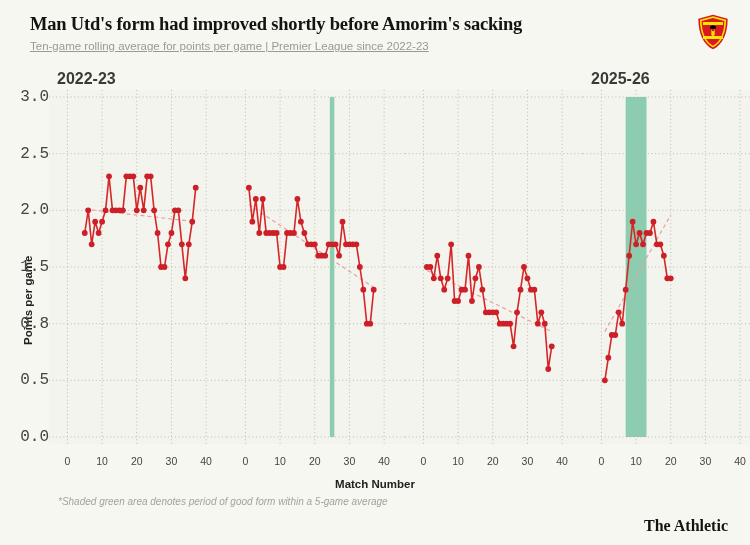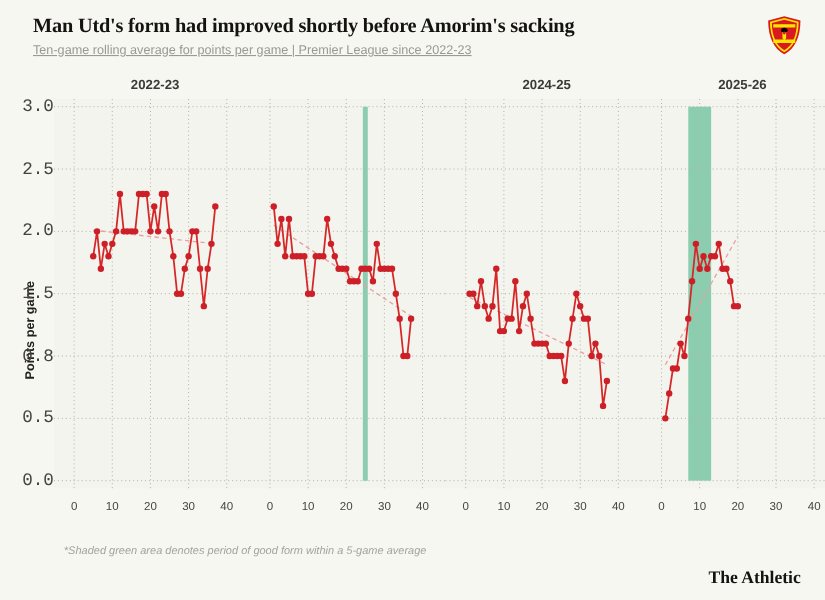--- a/index.html
+++ b/index.html
@@ -23,22 +23,22 @@
   .subtitle{
     position:absolute;left:30px;top:40px;
     font-family:"Liberation Sans", sans-serif;
     font-size:11.5px;color:#9a9a94;white-space:nowrap;text-decoration:underline;
   }
   .crest{position:absolute;right:20px;top:14px;width:34px;height:36px;}
 
   
   .facet-title{
     position:absolute;top:70px;
-    font-size:12px;font-weight:bold;color:#3a3a36;
-    text-align:center;
+    font-size:16px;font-weight:bold;color:#3a3a36;
+    text-align:left;
   }
 
   
   .axis-label-y{
     position:absolute;
     left:-12px;top:255px;
     transform:rotate(-90deg);
     transform-origin:left top;
     font-size:11.5px;font-weight:bold;color:#22211e;
     white-space:nowrap;
@@ -90,25 +90,25 @@
     <path d="M50 12 L84 21 C84 57 71 84 50 95 C29 84 16 57 16 21 Z" fill="#d81920"></path>
     <path d="M20 24 L80 24 L80 33 L20 33 Z" fill="#ffe500"></path>
     <path d="M20 66 L80 66 L80 75 L20 75 Z" fill="#ffe500"></path>
     <rect x="45" y="38" width="10" height="26" rx="2" fill="#ffe500"></rect>
     <path d="M50 34 c-6 0 -9 4 -9 7 c0 4 4 5 9 5 c5 0 9 -1 9 -5 c0 -3 -3 -7 -9 -7 z" fill="#000"></path>
     <path d="M50 56 l4 7 l-4 6 l-4 -6 z" fill="#ffe500"></path>
     <circle cx="50" cy="48" r="4" fill="#d81920"></circle>
   </svg>
 
   <div class="facet-title" style="left:57px;width:168px;">2022-23</div>
-  <div class="facet-title" style="left:413px;width:168px;">2024-25</div>
   <div class="facet-title" style="left:591px;width:168px;">2025-26</div>
 
   <div class="axis-label-y" style="left:22px;top:345px;">Points per game</div>
 
+  <div class="axis-label-x">Match Number</div>
 
   <div id="yticks">
       <div class="ytick" style="top: 437px; left: 15px; width: 34px;">0.0</div>
       <div class="ytick" style="top: 380.333px; left: 15px; width: 34px;">0.5</div>
       <div class="ytick" style="top: 323.667px; left: 15px; width: 34px;">0.8</div>
       <div class="ytick" style="top: 267px; left: 15px; width: 34px;">1.5</div>
       <div class="ytick" style="top: 210.333px; left: 15px; width: 34px;">2.0</div>
       <div class="ytick" style="top: 153.667px; left: 15px; width: 34px; text-align: right;">2.5</div>
       <div class="ytick" style="top: 97px; left: 15px; width: 34px;">3.0</div>
     </div>

